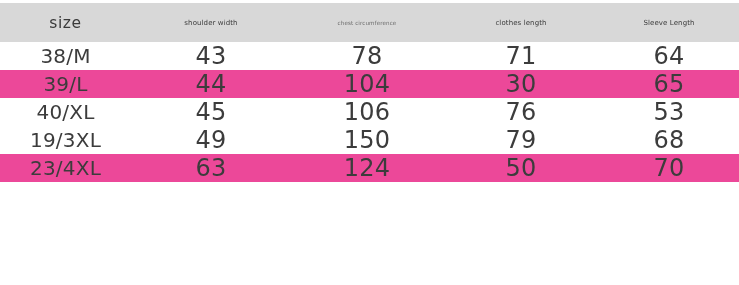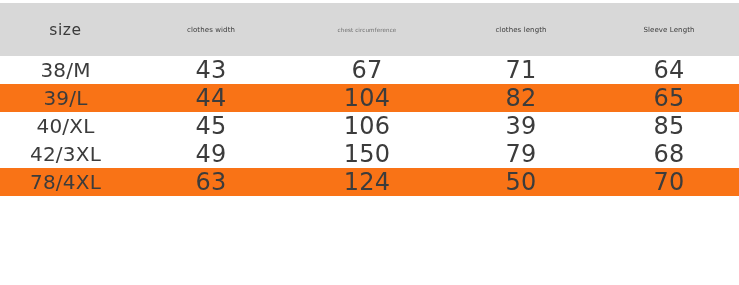--- a/index.html
+++ b/index.html
@@ -33,21 +33,21 @@
 
   .chart-table col.c1 { width: 131px; }
   .chart-table col.c2 { width: 160px; }
   .chart-table col.c3 { width: 152px; }
   .chart-table col.c4 { width: 156px; }
   .chart-table col.c5 { width: 140px; }
 
   
   tr.header-row {
     background: #d8d8d8;
-    height: 53px;
+    height: 39px;
   }
   tr.header-row th {
     padding: 0;
     margin: 0;
     font-weight: normal;
     text-align: center;
     vertical-align: middle;
     color: #3a3a3a;
   }
   th.size-head {
@@ -68,21 +68,21 @@
 
   
   tr.data-row {
     height: 24px;
     margin-top: 37px;
   }
   tr.data-row.light {
     background: #ffffff;
   }
   tr.data-row.shade {
-    background: #f97316;
+    background: #ec4899;
   }
   tr.data-row td {
     padding: 0;
     margin: 0;
     text-align: center;
     vertical-align: middle;
     font-size: 24px;
     color: #3c3c3c;
     letter-spacing: 0.2px;
   }
@@ -98,57 +98,57 @@
     <colgroup>
       <col class="c1">
       <col class="c2">
       <col class="c3">
       <col class="c4">
       <col class="c5">
     </colgroup>
     <thead>
       <tr class="header-row">
         <th class="size-head">size</th>
-        <th class="small-head">clothes width</th>
+        <th class="small-head">shoulder width</th>
         <th class="small-head tiny">chest circumference</th>
         <th class="small-head">clothes length</th>
         <th class="small-head">Sleeve Length</th>
       </tr>
     </thead>
     <tbody>
       <tr class="data-row light">
         <td class="size-cell">38/M</td>
         <td>43</td>
-        <td>67</td>
+        <td>78</td>
         <td>71</td>
         <td>64</td>
       </tr>
       <tr class="data-row shade">
         <td class="size-cell">39/L</td>
         <td>44</td>
         <td>104</td>
-        <td>82</td>
+        <td>30</td>
         <td>65</td>
       </tr>
       <tr class="data-row light">
         <td class="size-cell">40/XL</td>
         <td>45</td>
         <td>106</td>
-        <td>39</td>
-        <td>85</td>
+        <td>76</td>
+        <td>53</td>
       </tr>
       <tr class="data-row light">
-        <td class="size-cell">42/3XL</td>
+        <td class="size-cell">19/3XL</td>
         <td>49</td>
         <td>150</td>
         <td>79</td>
         <td>68</td>
       </tr>
       <tr class="data-row shade">
-        <td class="size-cell">78/4XL</td>
+        <td class="size-cell">23/4XL</td>
         <td>63</td>
         <td>124</td>
         <td>50</td>
         <td>70</td>
       </tr>
     </tbody>
   </table>
 </div>
 
 </body></html>

